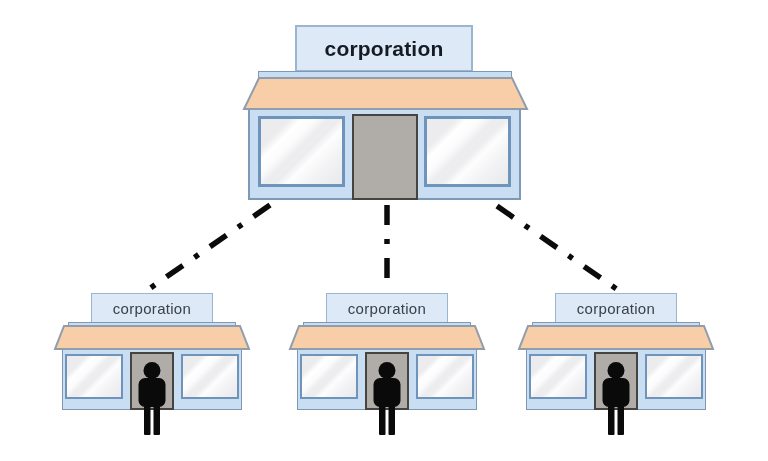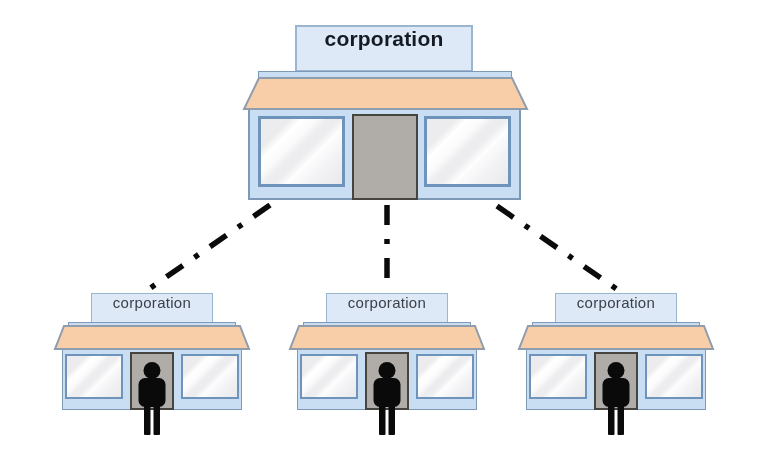--- a/index.html
+++ b/index.html
@@ -20,21 +20,21 @@
   html,body{margin:0;padding:0;background:#ffffff;}
   .stage{
     position:relative;width:768px;height:461px;background:#ffffff;overflow:hidden;
     font-family:"Liberation Sans", sans-serif;
   }
   .building{position:absolute;}
   .building > *{position:absolute;}
   .sign{
     background:var(--sign-fill);
     border:2px solid var(--sign-border);
-    display:flex;align-items:flex-start;justify-content:center;
+    display:flex;align-items:center;justify-content:center;
     box-sizing:border-box;z-index:1;
   }
   .shop .sign{border-width:1.5px;}
   .sign-label{white-space:nowrap;}
   .hq .sign-label{font-size:21px;font-weight:bold;color:var(--hq-text);letter-spacing:.2px;}
   .shop .sign-label{font-size:15px;font-weight:400;color:var(--shop-text);letter-spacing:.3px;}
   .strip{
     background:var(--body-fill);
     border:1.5px solid var(--body-border);
     box-sizing:border-box;z-index:2;

